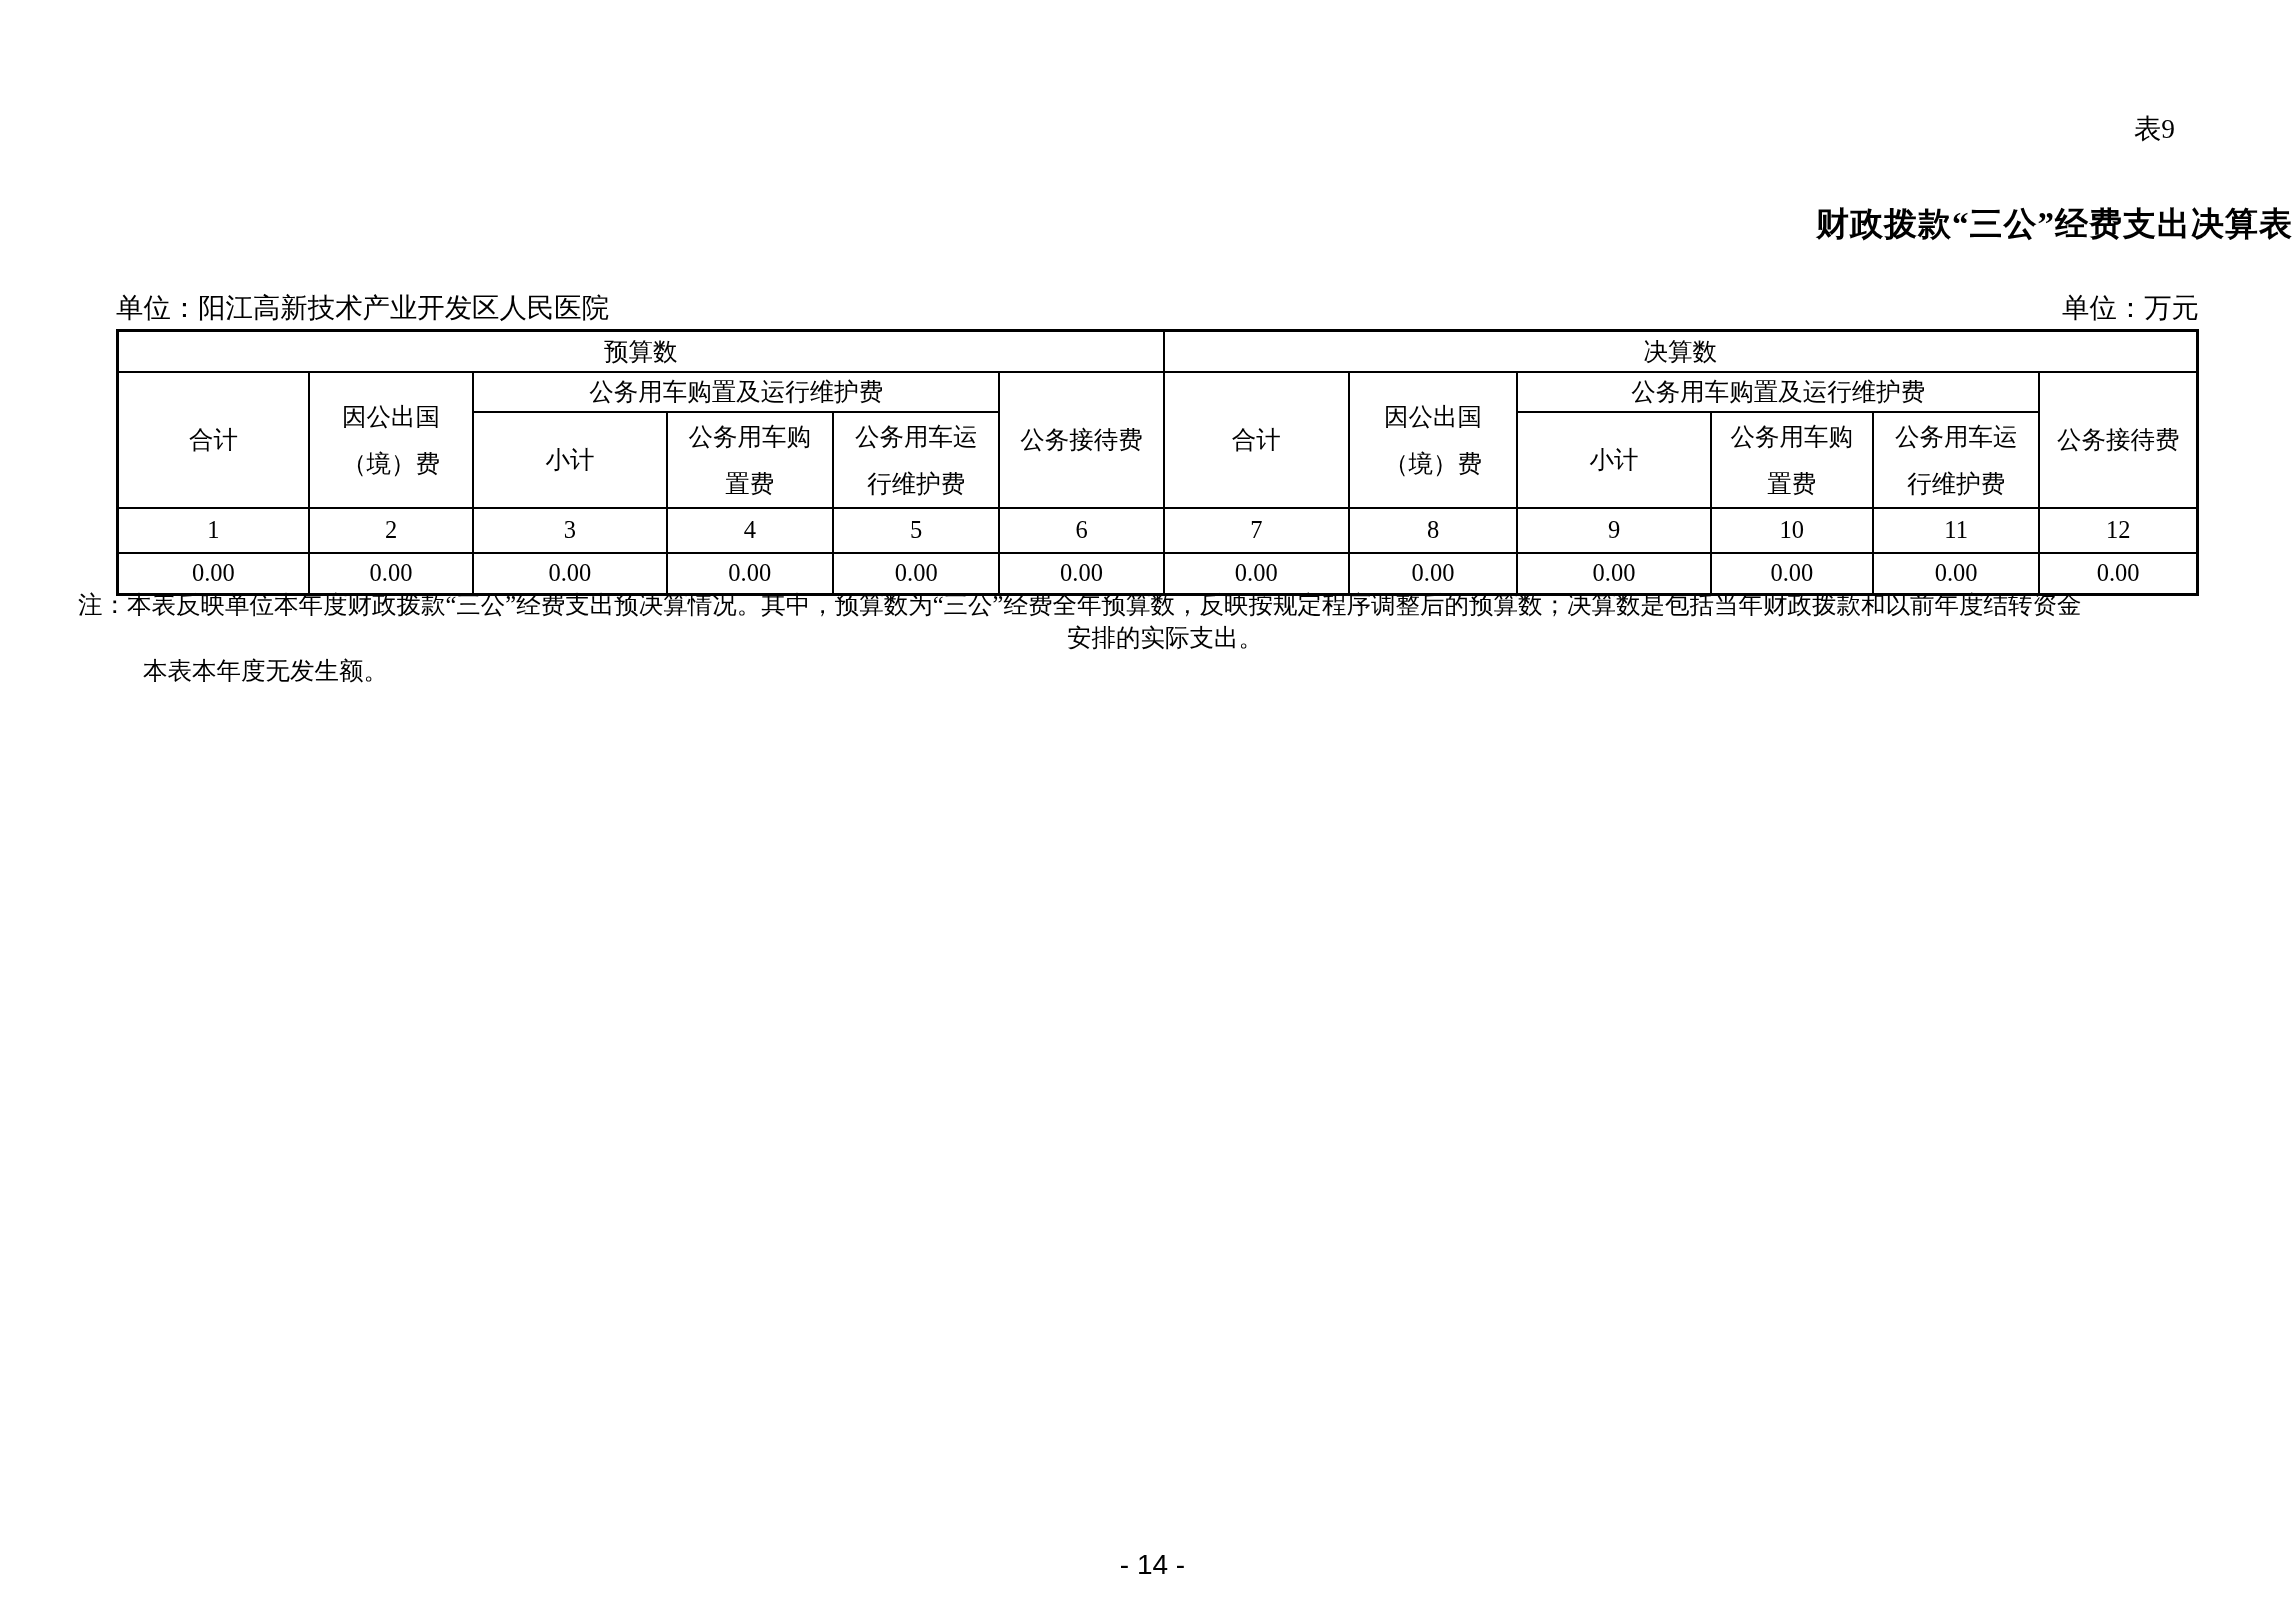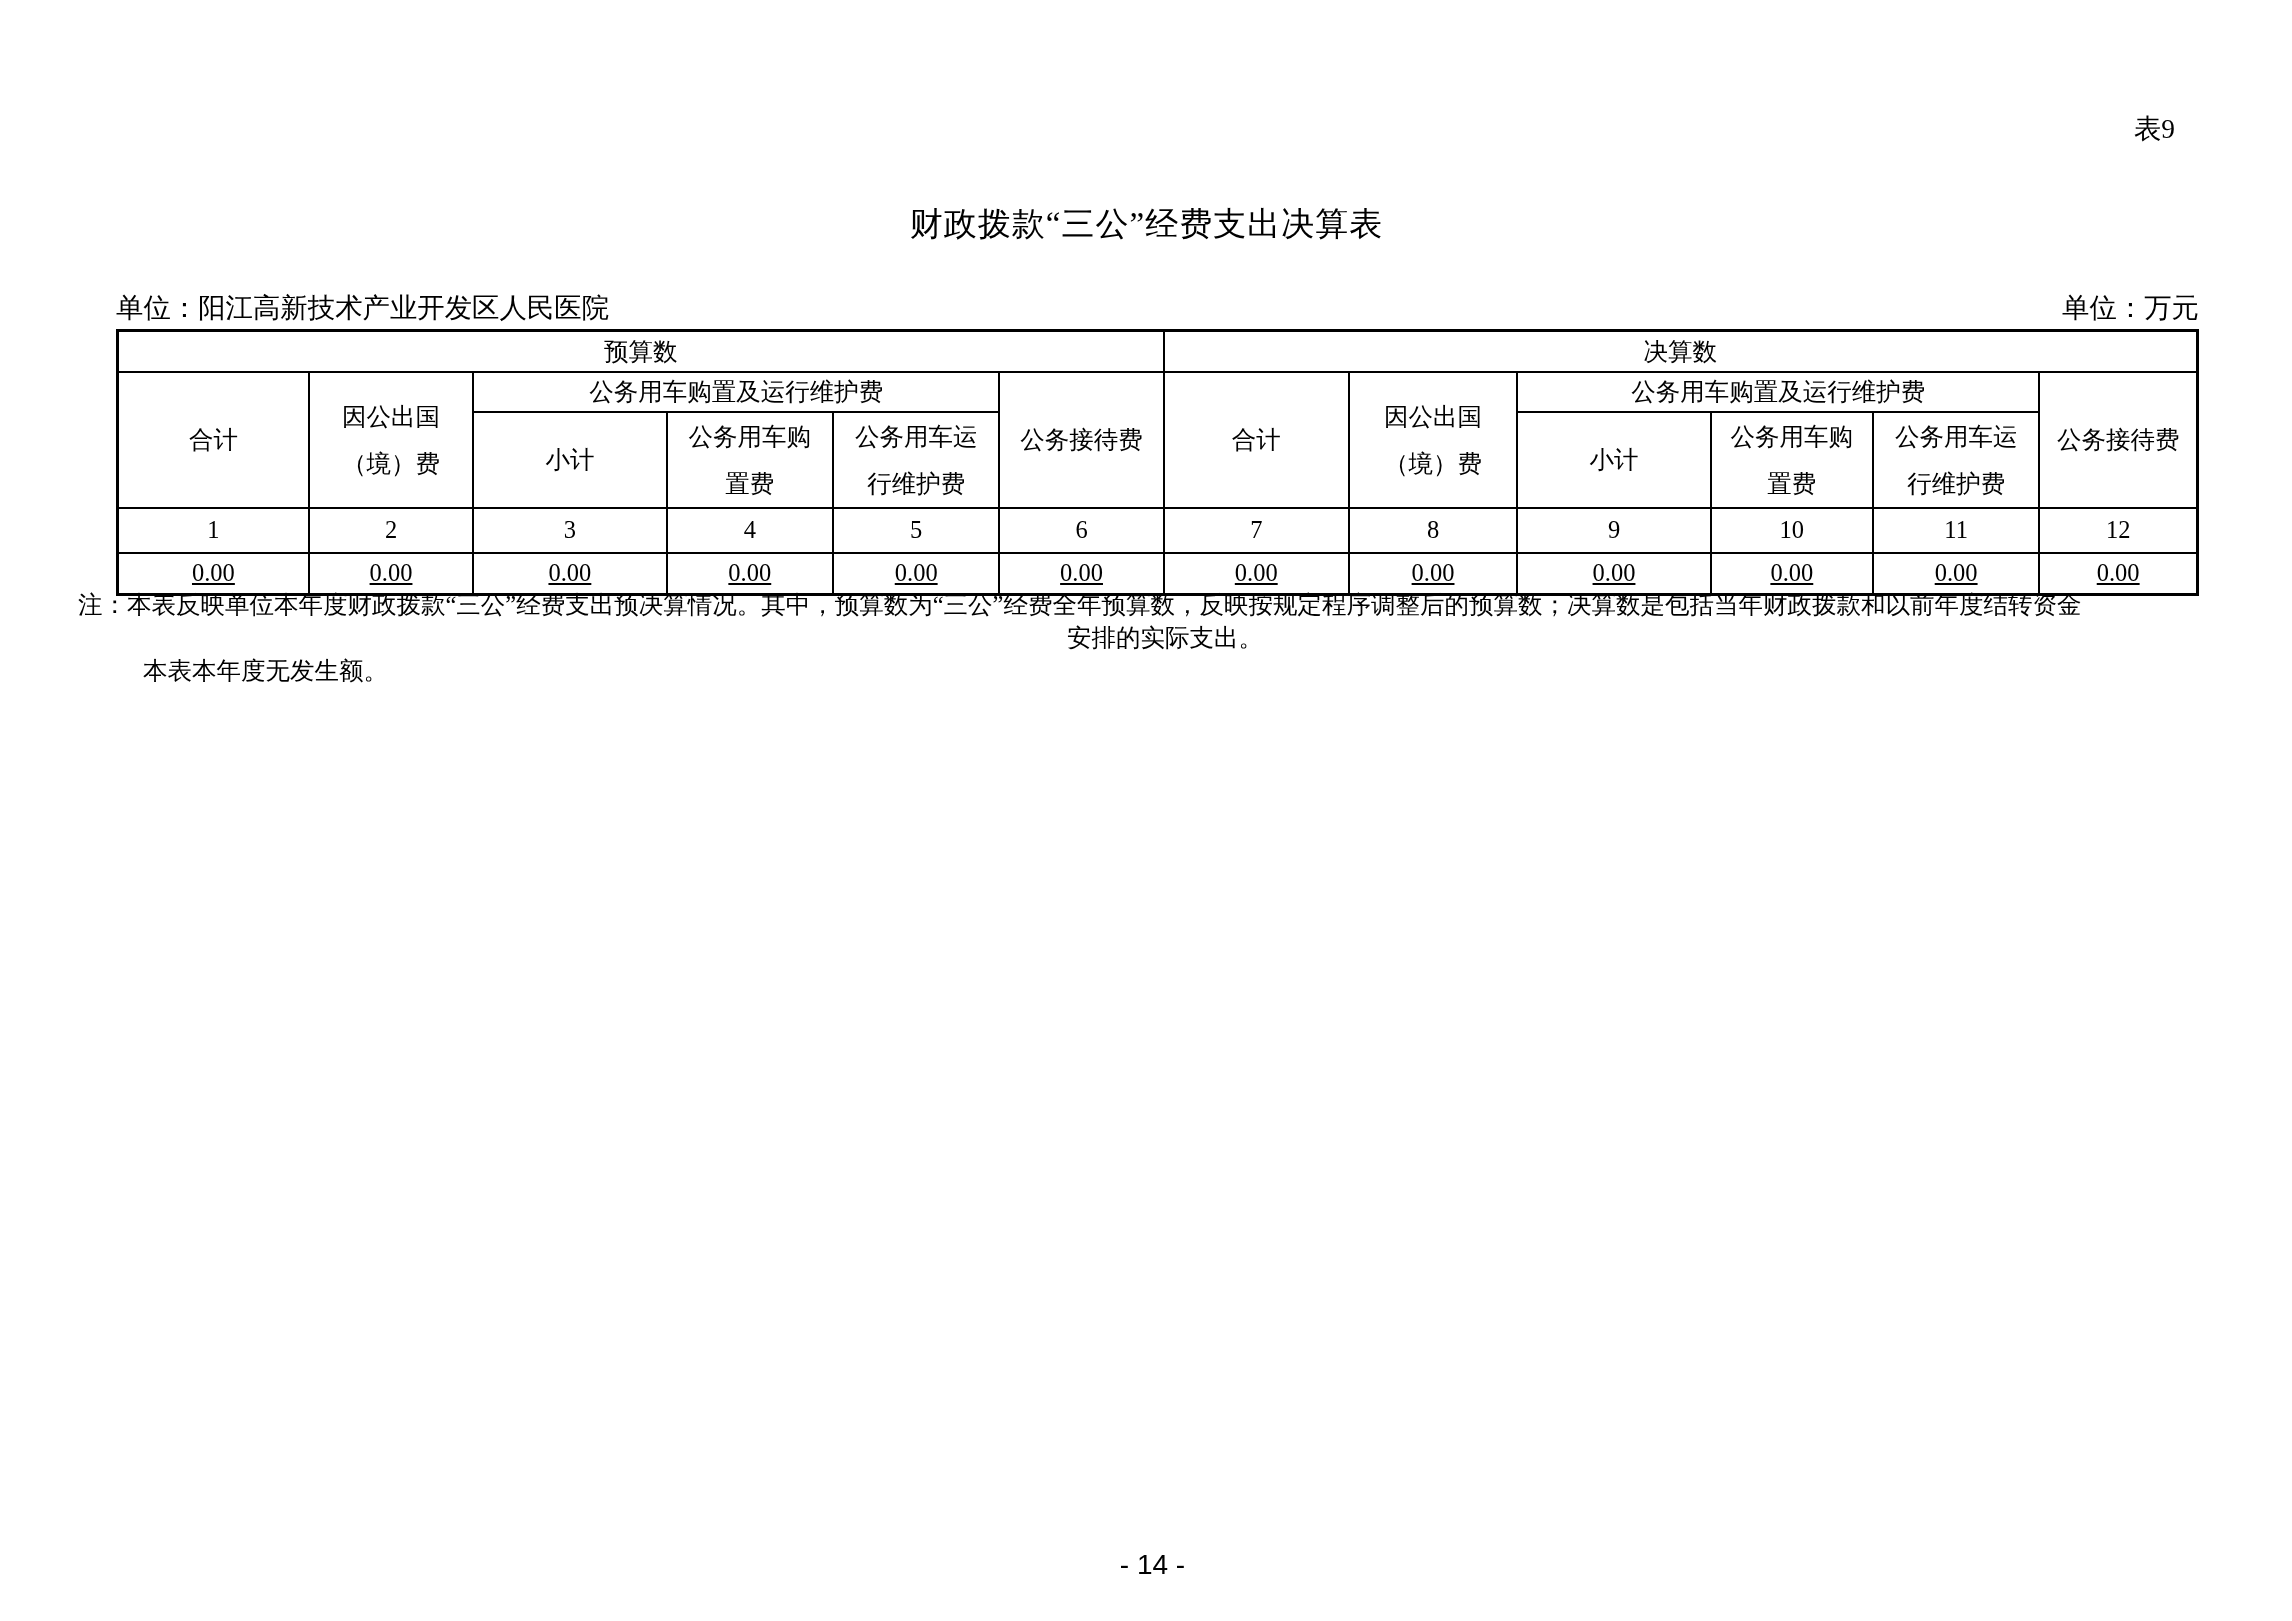--- a/index.html
+++ b/index.html
@@ -16,23 +16,23 @@
     position: absolute;
     top: 111px;
     right: 118px;
     font-size: 27.4px;
   }
   .doc-title {
     position: absolute;
     top: 202px;
     left: 0;
     width: 100%;
-    text-align: center;
+    text-align: right;
     font-size: 33px;
-    font-weight: normal;
+    font-weight: bold;
     letter-spacing: 1px;
   }
   .unit-row {
     position: absolute;
     top: 290px;
     left: 116px;
     width: 2083px;
     display: flex;
     justify-content: space-between;
     font-size: 27.4px;
@@ -56,21 +56,20 @@
   .r-group td { height: 41px; font-family: Liberation Serif, serif; }
   .r-head td { height: 40px; border-top: 3.9px solid #000; }
   .r-sub td { height: 80px; }
   .r-num td { height: 45px; border-top: 3.9px solid #000; font-size: 23.5px; }
   .r-val td {
     height: 42px;
     border-top: 3.9px solid #000;
     text-align: right;
     padding-right: 7.8px;
     font-size: 23.5px;
-    text-decoration: underline;
   }
   td.mid { border-left: 3.9px solid #000; border-radius: 10px; }
   td.ml { white-space: pre-line; line-height: 47px; }
   .notes {
     position: absolute;
     top: 588px;
     left: 78px;
     width: 2147px;
     font-size: 24.5px;
     line-height: 33px;

